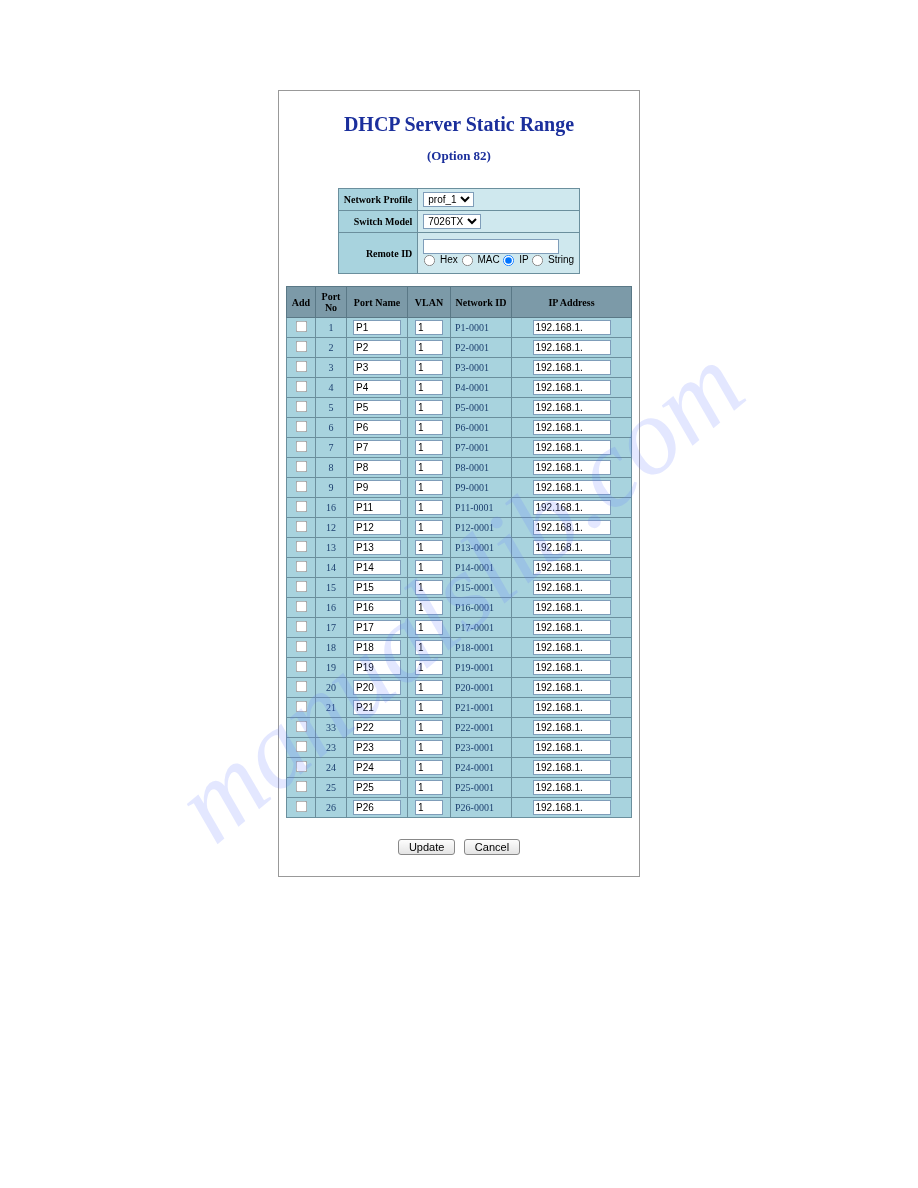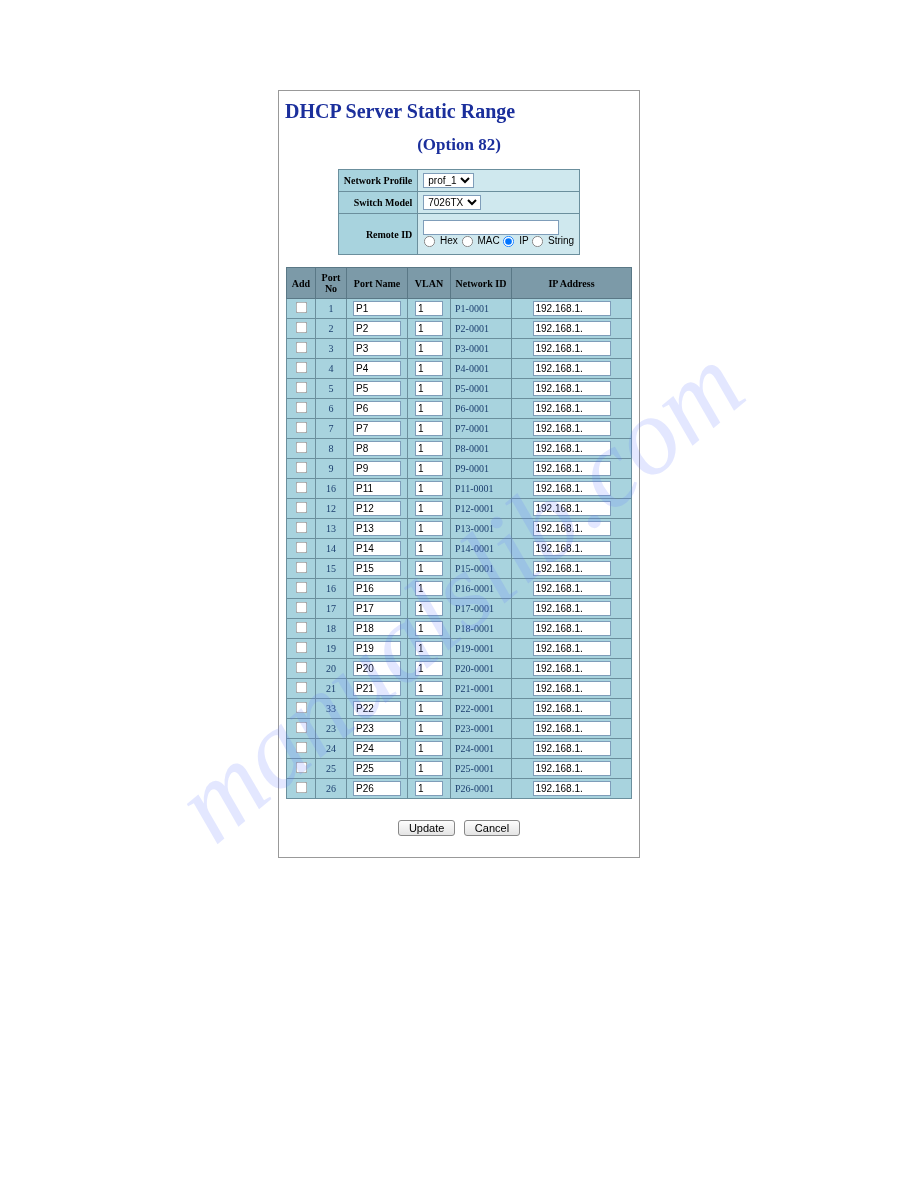--- a/index.html
+++ b/index.html
@@ -26,34 +26,34 @@
   }
   .panel {
     width: 362px;
     margin: 90px auto 0 auto;
     border: 1px solid #999;
     padding: 6px 6px 18px 6px;
     background: #ffffff;
     box-sizing: border-box;
   }
   .title {
-    text-align: left;
+    text-align: center;
     color: #1b2f9c;
     font-weight: bold;
     font-size: 20px;
     font-family: "Times New Roman", serif;
-    margin-top: 3px;
+    margin-top: 16px;
   }
   .subtitle {
     text-align: center;
     color: #1b2f9c;
     font-weight: bold;
-    font-size: 17px;
-    font-family: "Times New Roman", serif;
-    margin: 12px 0 14px 0;
+    font-size: 13px;
+    font-family: "Times New Roman", serif;
+    margin: 12px 0 24px 0;
   }
   table.config {
     border-collapse: collapse;
     margin: 0 auto;
   }
   table.config td.lbl {
     background: #a8d3de;
     border: 1px solid #6b8f9d;
     font-size: 10px;
     font-weight: bold;

